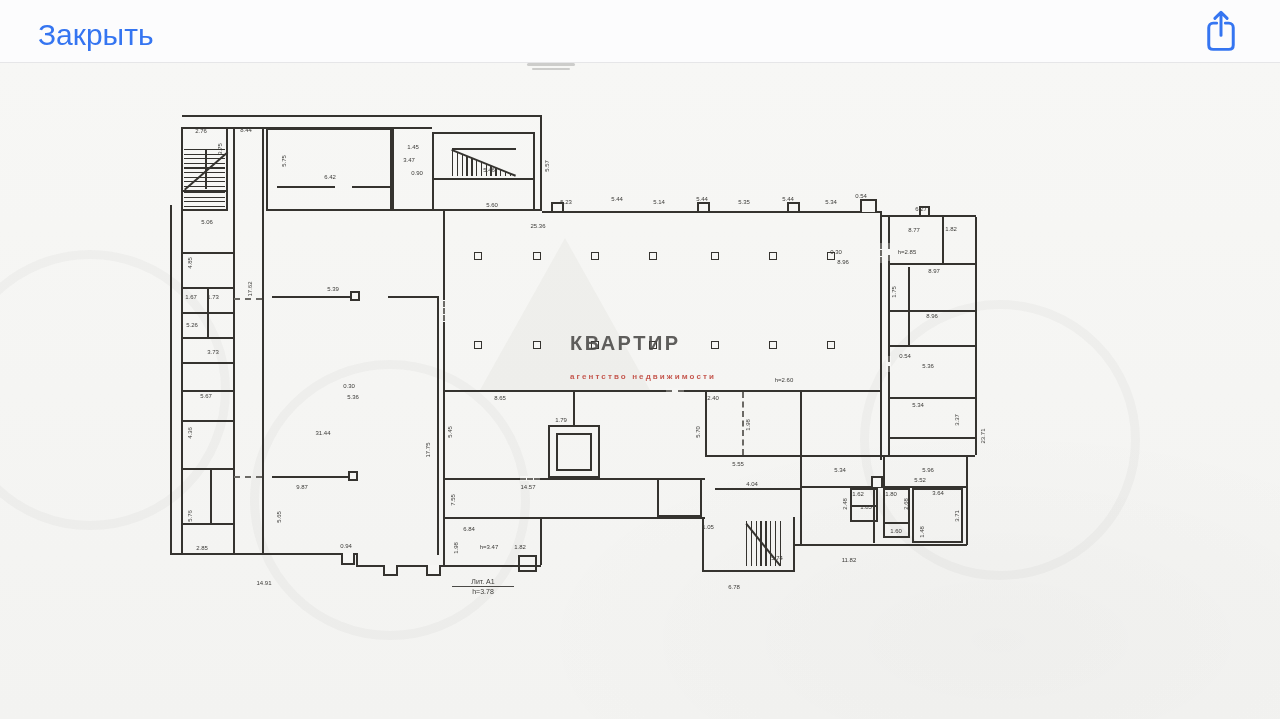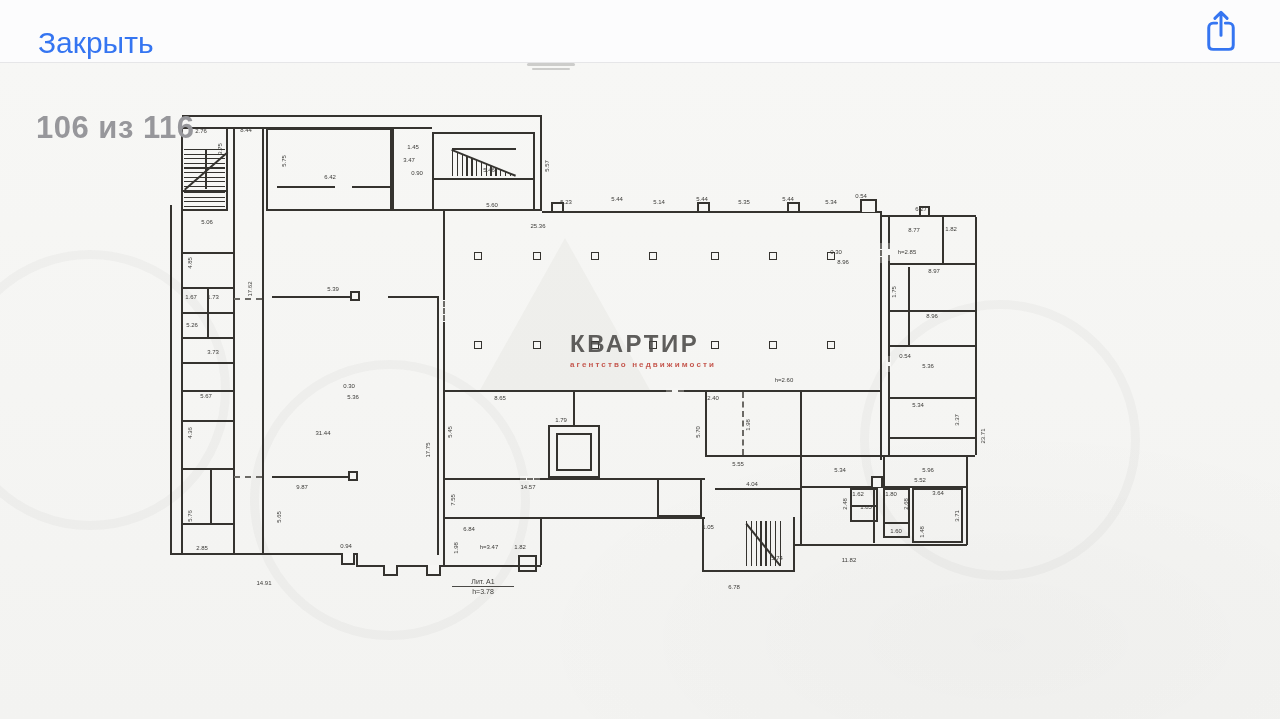--- a/index.html
+++ b/index.html
@@ -2,21 +2,21 @@
 <html><head>
 <meta charset="utf-8">
 <style>
   html,body{margin:0;padding:0;background:#fff;}
   #stage{position:relative;width:1280px;height:719px;overflow:hidden;
          font-family:"Liberation Sans",sans-serif;background:#fff;}
 
   
   .navbar{position:absolute;left:0;top:0;width:1280px;height:62px;background:#fcfcfd;
           border-bottom:1px solid #e6e6e8;z-index:10;display:flex;align-items:center;}
-  .close-btn{position:absolute;left:38px;top:12px;height:62px;display:flex;align-items:center;
+  .close-btn{position:absolute;left:38px;top:4px;height:62px;display:flex;align-items:center;
              color:#3575f1;font-size:30px;font-weight:400;cursor:pointer;background:none;border:none;
              font-family:"Liberation Sans",sans-serif;padding:0;}
   .nav-title{position:absolute;left:0;right:0;text-align:center;color:#1d1d1f;
              font-size:30px;font-weight:700;letter-spacing:.2px;}
   .share-btn{position:absolute;right:38px;top:8px;width:42px;height:46px;background:none;border:none;
              padding:0;cursor:pointer;}
 
   
   .doc{position:absolute;left:0;top:62px;right:0;bottom:0;
        background:radial-gradient(700px 320px at 78% 88%,rgba(0,0,0,.018),transparent 70%),
@@ -43,24 +43,24 @@
   .lit{left:452px;top:578px;width:62px;text-align:center;color:#3c3b38;z-index:2;}
   .lit .l1{position:static;display:block;font-size:7px;border-bottom:1px solid #4a4946;padding-bottom:1px;}
   .lit .l2{position:static;display:block;font-size:7px;padding-top:1px;}
 
   
   .logo{left:570px;top:329px;width:160px;z-index:2;opacity:.88;}
   .logo .row1{position:static;display:flex;align-items:flex-end;}
   .logo .t1{position:static;font-size:25px;font-weight:700;color:#4b4a48;letter-spacing:1px;line-height:26px;}
   .logo .tri{position:static;width:0;height:0;border-left:15px solid transparent;
              border-right:15px solid transparent;border-bottom:26px solid #cc4a40;margin:0 -1px;}
-  .logo .t2{position:static;display:block;font-size:24px;font-weight:700;color:#4b4a48;
+  .logo .t2{position:static;display:block;font-size:20px;font-weight:700;color:#4b4a48;
             letter-spacing:2.5px;line-height:29px;}
   .logo .t3{position:static;display:block;font-size:8px;color:#bf4238;letter-spacing:2.1px;
-            margin-top:2px;font-weight:700;}
+            margin-top:14px;font-weight:700;}
 </style>
 </head>
 <body>
 
 <div id="stage">
 
   <div class="doc"></div>
 
   <div class="plan" id="plan-geom">
 
@@ -284,21 +284,20 @@
       <span class="ann" style="left: 905px; top: 356px;">0.54</span>
       <span class="ann" style="left: 928px; top: 366px;">5.36</span>
       <span class="ann" style="left: 918px; top: 405px;">5.34</span>
       <span class="ann v" style="left: 957px; top: 420px;">3.37</span>
       <span class="ann v" style="left: 983px; top: 436px;">23.71</span>
       <span class="ann" style="left: 784px; top: 380px;">h=2.60</span>
       <span class="ann" style="left: 843px; top: 262px;">8.96</span>
       <span class="ann" style="left: 836px; top: 252px;">0.30</span>
     </div>
 
-  <div class="page-indicator">106 из 116</div>
 
   <div class="navbar">
     <button class="close-btn">Закрыть</button>
     <button class="share-btn">
       <span>
         <svg width="42" height="46" viewBox="0 0 24 26" fill="none">
           <path d="M9.5 8.5 H7.5 C6 8.5 5 9.6 5 11.1 V21 C5 22.5 6 23.5 7.5 23.5 H16.5 C18 23.5 19 22.5 19 21 V11.1 C19 9.6 18 8.5 16.5 8.5 H14.5" stroke="#3575f1" stroke-width="1.7" stroke-linecap="round" fill="none"></path>
           <path d="M12 15.5 V2.6 M8.5 5.8 L12 2.3 L15.5 5.8" stroke="#3575f1" stroke-width="1.7" stroke-linecap="round" stroke-linejoin="round" fill="none"></path>
         </svg>
       </span>

